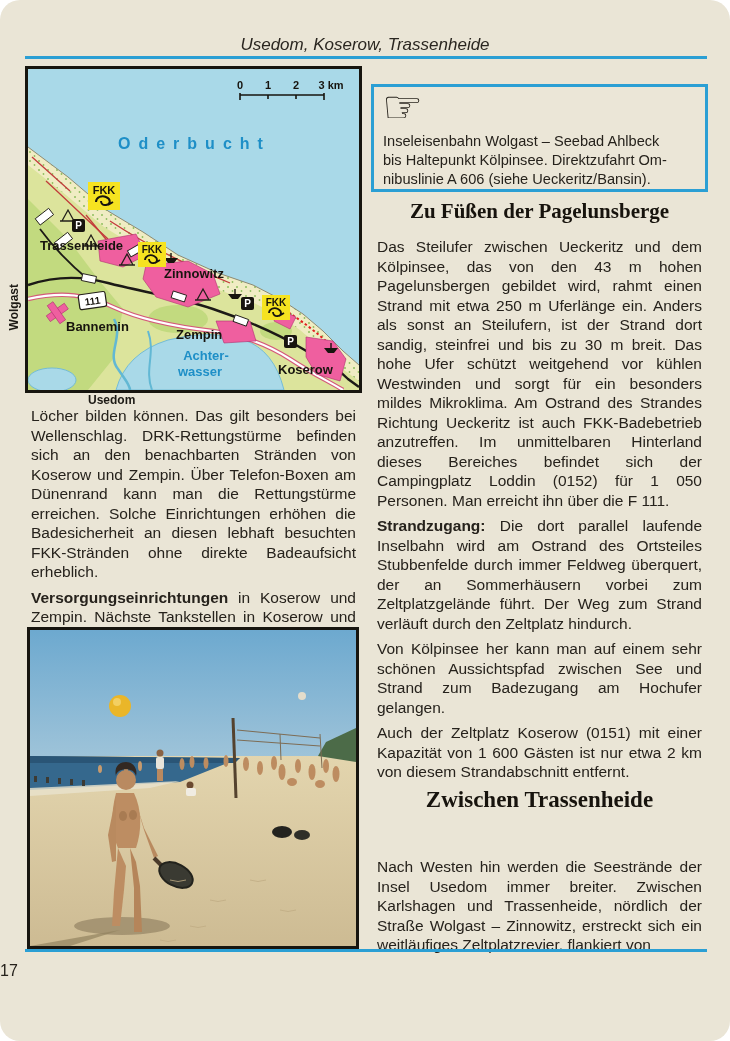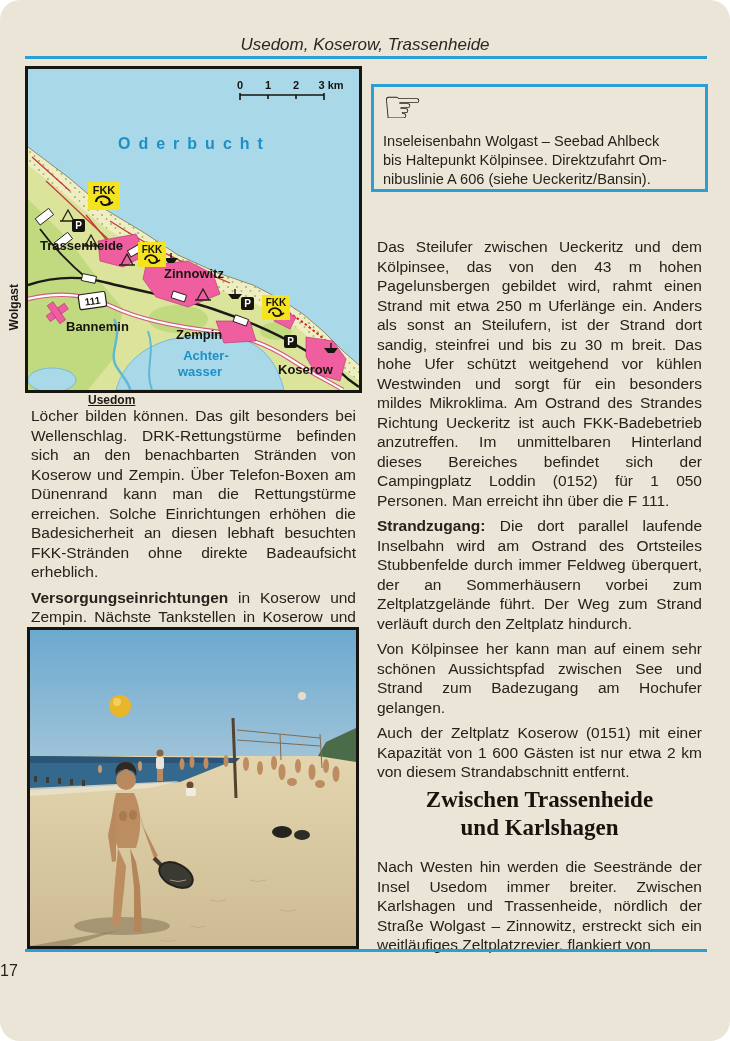--- a/index.html
+++ b/index.html
@@ -198,41 +198,41 @@
       <g fill="#17140e">
         <text x="212" y="20" text-anchor="middle" font-size="11" font-weight="bold">0</text>
         <text x="240" y="20" text-anchor="middle" font-size="11" font-weight="bold">1</text>
         <text x="268" y="20" text-anchor="middle" font-size="11" font-weight="bold">2</text>
         <text x="303" y="20" text-anchor="middle" font-size="11" font-weight="bold">3 km</text>
         <path d="M212,26 L296,26 M212,24 L212,31 M240,26 L240,30 M268,26 L268,30 M296,24 L296,31" stroke="#17140e" stroke-width="1.6" fill="none"></path>
       </g>
     </svg>
   </div>
   <div class="vlabel">Wolgast</div>
-  <div class="map-caption" style="left:88px; top:393px;text-decoration:underline;">Usedom</div>
+  <div class="map-caption" style="left:88px; top:393px;">Usedom</div>
 
   <div class="info-box">
     <div class="manicule">☞</div>
     <div class="info-line" style="top:45px;">Inseleisenbahn Wolgast – Seebad Ahlbeck</div>
     <div class="info-line" style="top:64px;">bis Haltepunkt Kölpinsee. Direktzufahrt Om-</div>
     <div class="info-line" style="top:83px;">nibuslinie A 606 (siehe Ueckeritz/Bansin).</div>
   </div>
 
+  <div class="h-serif heading1">Zu Füßen der Pagelunsberge</div>
 
   <div class="right-paras body-text">
     <p><span>Das Steilufer zwischen Ueckeritz und dem Kölpinsee, das von den 43 m hohen Pagelunsbergen gebildet wird, rahmt einen Strand mit etwa 250 m Uferlänge ein. Anders als sonst an Steilufern, ist der Strand dort sandig, steinfrei und bis zu 30 m breit. Das hohe Ufer schützt weitgehend vor kühlen Westwinden und sorgt für ein besonders mildes Mikroklima. Am Ostrand des Strandes Richtung Ueckeritz ist auch FKK-Badebetrieb anzutreffen. Im unmittelbaren Hinterland dieses Bereiches befindet sich der Campingplatz Loddin (0152) für 1 050 Personen. Man erreicht ihn über die F 111.</span></p>
     <p><b>Strandzugang:</b><span> Die dort parallel laufende Inselbahn wird am Ostrand des Ortsteiles Stubbenfelde durch immer Feldweg überquert, der an Sommerhäusern vorbei zum Zeltplatzgelände führt. Der Weg zum Strand verläuft durch den Zeltplatz hindurch.</span></p>
     <p><span>Von Kölpinsee her kann man auf einem sehr schönen Aussichtspfad zwischen See und Strand zum Badezugang am Hochufer gelangen.</span></p>
     <p><span>Auch der Zeltplatz Koserow (0151) mit einer Kapazität von 1 600 Gästen ist nur etwa 2 km von diesem Strandabschnitt entfernt.</span></p>
     <p><b>Versorgungseinrichtungen</b><span> in Kölpinsee und Stubbenfelde.</span></p>
   </div>
 
   <div class="h-serif heading2">
     <span>Zwischen Trassenheide</span><br>
-    <span>und Karlshagen</span>
   </div>
 
   <div class="para6 body-text">
     <p><span>Nach Westen hin werden die Seestrände der Insel Usedom immer breiter. Zwischen Karlshagen und Trassenheide, nördlich der Straße Wolgast – Zinnowitz, erstreckt sich ein weitläufiges Zeltplatzrevier, flankiert von</span></p>
   </div>
 
   <div class="left-text body-text">
     <p><span>Löcher bilden können. Das gilt besonders bei Wellenschlag. DRK-Rettungstürme befinden sich an den benachbarten Stränden von Koserow und Zempin. Über Telefon-Boxen am Dünenrand kann man die Rettungstürme erreichen. Solche Einrichtungen erhöhen die Badesicherheit an diesen lebhaft besuchten FKK-Stränden ohne direkte Badeaufsicht erheblich.</span></p>
     <p><b>Versorgungseinrichtungen</b><span> in Koserow und Zempin. Nächste Tankstellen in Koserow und Zinnowitz.</span></p>
   </div>

